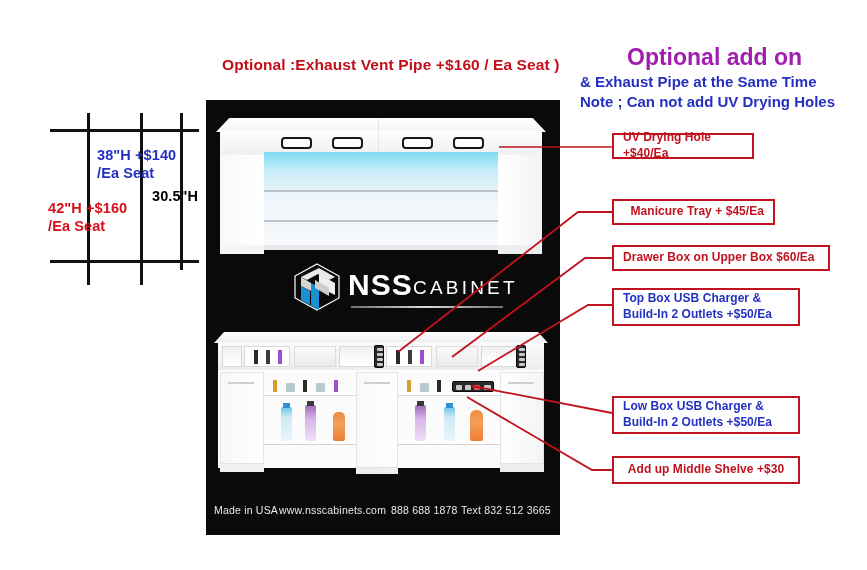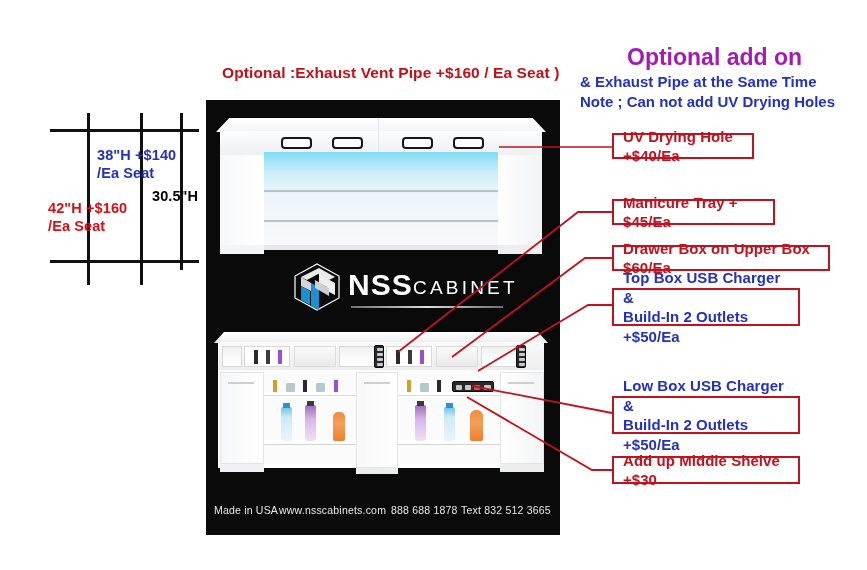--- a/index.html
+++ b/index.html
@@ -147,21 +147,21 @@
     position: absolute;
     border: 2px solid #c1121f;
     background: #ffffff;
     box-sizing: border-box;
     display: flex;
     align-items: center;
     padding: 3px 9px;
   }
   .callout span {
     font-weight: bold;
-    font-size: 15px;
+    font-size: 12px;
     line-height: 1.3;
     letter-spacing: .05px;
   }
   .co-red span  { color: #c1121f; }
   .co-blue span { color: #2430c0; }
 
   
   #leaders { position: absolute; left:0; top:0; width:867px; height:570px; pointer-events:none; }
 </style>
 </head>
@@ -182,21 +182,21 @@
     </div>
 
     <div class="dim-label dim-red" style="left:48px; top:199px;">
       <div>42"H +$160</div>
       <div>/Ea Seat</div>
     </div>
 
     <div class="dim-label dim-black" style="left:152px; top:187px;">30.5"H</div>
   </div>
 
-  <div class="hl-red" style="left:222px; top:64px;">Optional :Exhaust Vent Pipe +$160 / Ea Seat )</div>
+  <div class="hl-red" style="left:222px; top:56px;">Optional :Exhaust Vent Pipe +$160 / Ea Seat )</div>
 
   <div class="hl-blue-title" style="left:627px; top:44px;">Optional add on</div>
 
   <div class="hl-blue" style="left:580px; top:72px;">
     <div>&amp; Exhaust Pipe at the Same Time</div>
     <div>Note ; Can not add UV Drying Holes</div>
   </div>
 
   <div id="panel">
 

